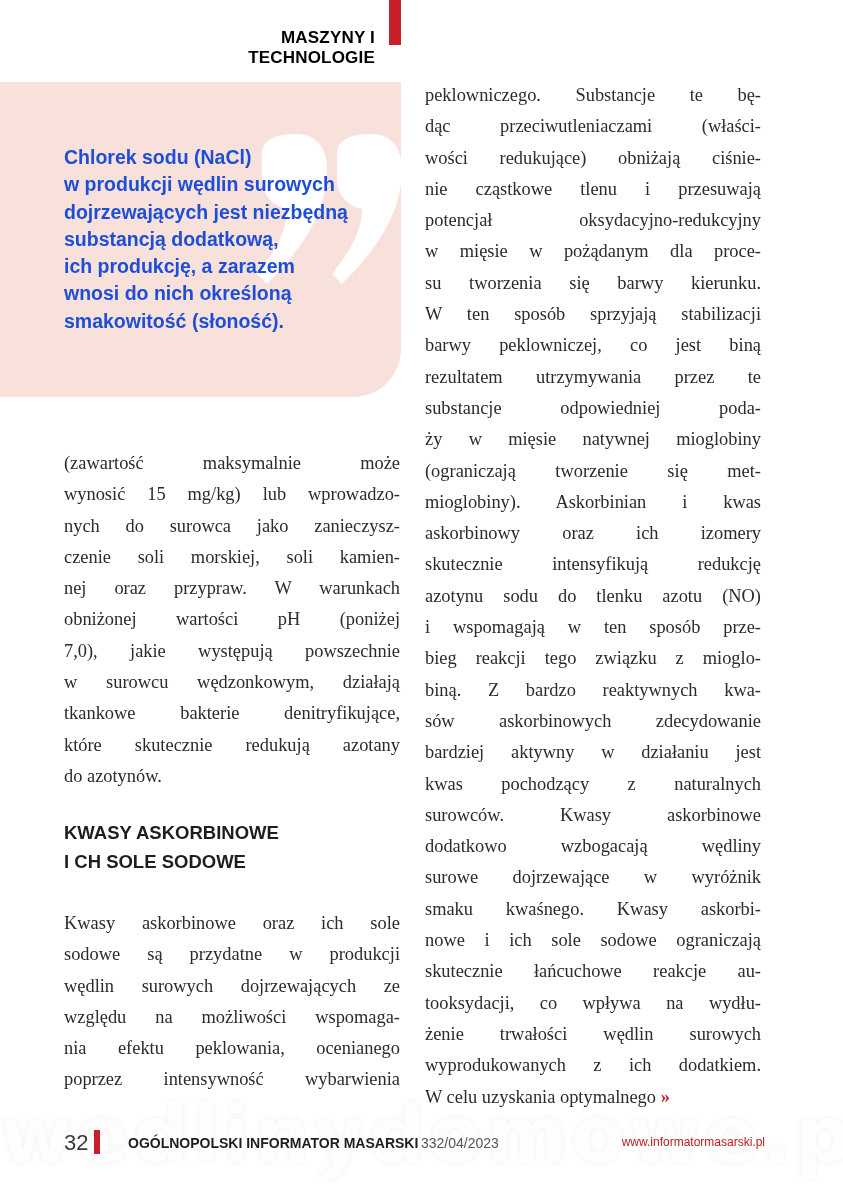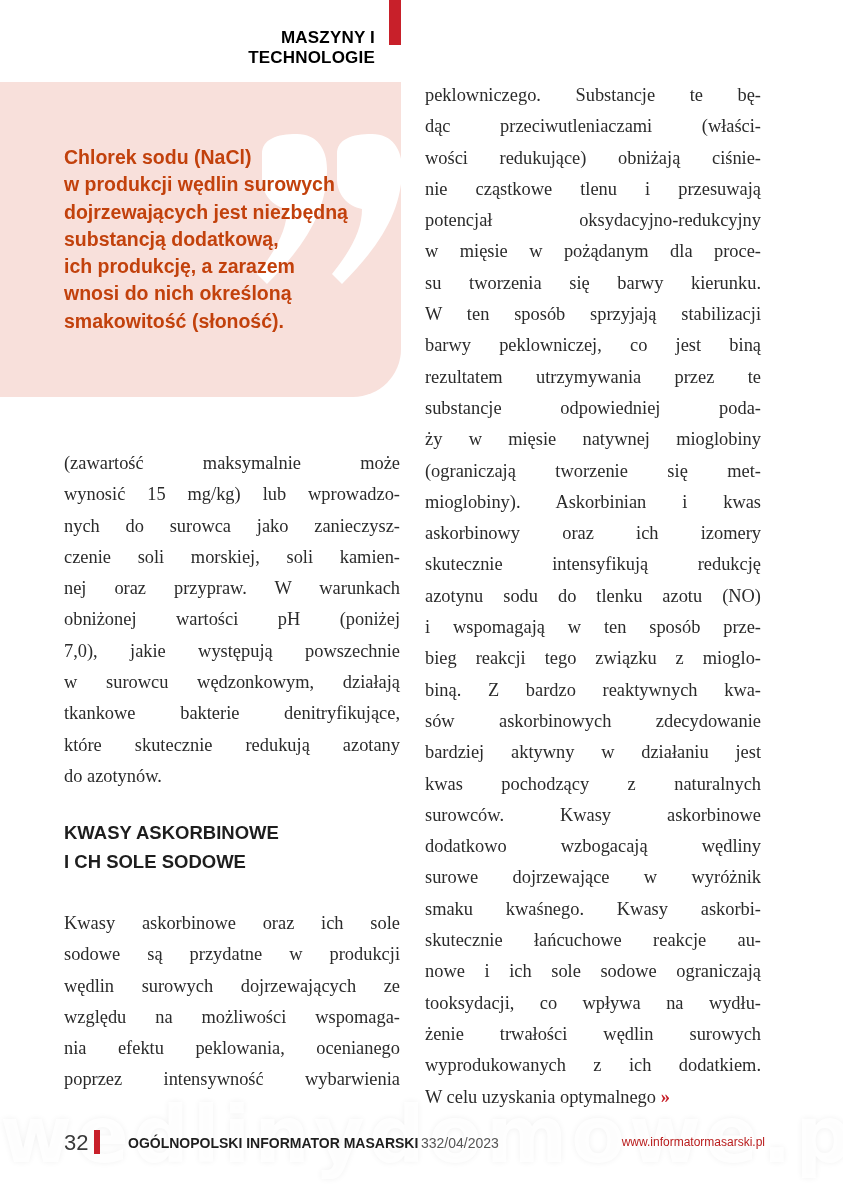--- a/index.html
+++ b/index.html
@@ -5,21 +5,21 @@
   html, body { margin:0; padding:0; }
   body { width:843px; height:1200px; background:#ffffff; position:relative; overflow:hidden;
          font-family:"DejaVu Sans", sans-serif; color:#2b2b2b; }
   .section-label { position:absolute; left:150px; top:28px; width:225px; text-align:right;
          font-family:"Liberation Sans", sans-serif; font-weight:bold; font-size:17px; letter-spacing:0.2px; color:#000000; }
   .header-bar { position:absolute; left:389px; top:0; width:12px; height:45px; background:#c8202a; }
   .quote-panel { position:absolute; left:0; top:82px; width:401px; height:315px; background:#f8e0db;
          border-bottom-right-radius:48px; }
   .quote-mark { position:absolute; left:252px; top:52px; width:160px; height:160px; }
   .quote-text { position:absolute; left:64px; top:144px; width:330px;
-         font-family:"Liberation Sans", sans-serif; font-weight:bold; font-size:19.5px; line-height:27.3px; color:#c2410c; }
+         font-family:"Liberation Sans", sans-serif; font-weight:bold; font-size:19.5px; line-height:27.3px; color:#1d4ed8; }
   .col { position:absolute; font-size:18.4px; line-height:31.3px; color:#2b2b2b; text-align:justify;font-family:Liberation Serif, serif; }
   .col .ln { display:block; white-space:nowrap; text-align-last:justify; }
   .col .ln.last { text-align-last:left; }
   .col-left-1 { left:64px; top:448px; width:336px; }
   .subheading { position:absolute; left:64px; top:818px; width:336px;
          font-family:"Liberation Sans", sans-serif; font-weight:bold; font-size:18.5px; line-height:29px; color:#1e1e1e; }
   .col-left-2 { left:64px; top:908px; width:336px; }
   .col-right { left:425px; top:80px; width:336px; }
   .continue-icon { color:#c8202a; font-weight:bold; }
   .watermark { position:absolute; left:0; top:1090px; width:843px; text-align:center;
@@ -103,22 +103,22 @@
   <span class="ln">i wspomagają w ten sposób prze-</span>
   <span class="ln">bieg reakcji tego związku z mioglo-</span>
   <span class="ln">biną. Z bardzo reaktywnych kwa-</span>
   <span class="ln">sów askorbinowych zdecydowanie</span>
   <span class="ln">bardziej aktywny w działaniu jest</span>
   <span class="ln">kwas pochodzący z naturalnych</span>
   <span class="ln">surowców. Kwasy askorbinowe</span>
   <span class="ln">dodatkowo wzbogacają wędliny</span>
   <span class="ln">surowe dojrzewające w wyróżnik</span>
   <span class="ln">smaku kwaśnego. Kwasy askorbi-</span>
+  <span class="ln">nowe i ich sole sodowe ograniczają</span>
   <span class="ln">skutecznie łańcuchowe reakcje au-</span>
-  <span class="ln">nowe i ich sole sodowe ograniczają</span>
   <span class="ln">tooksydacji, co wpływa na wydłu-</span>
   <span class="ln">żenie trwałości wędlin surowych</span>
   <span class="ln">wyprodukowanych z ich dodatkiem.</span>
   <span class="ln last"><span>W celu uzyskania optymalnego</span> <span class="continue-icon">»</span></span>
 </div>
 
 <div class="watermark">wedlinydomowe.pl</div>
 
 <div class="footer">
   <span class="page-num">32</span>

